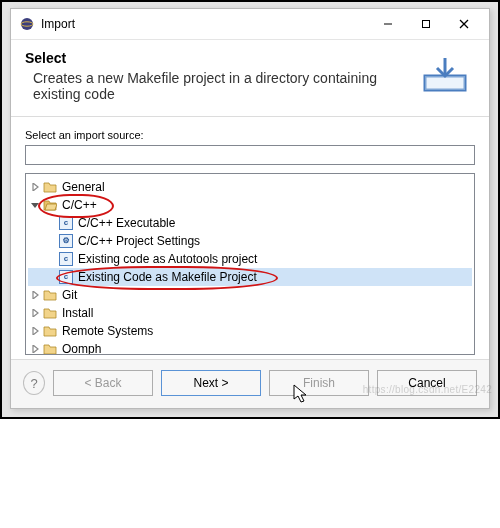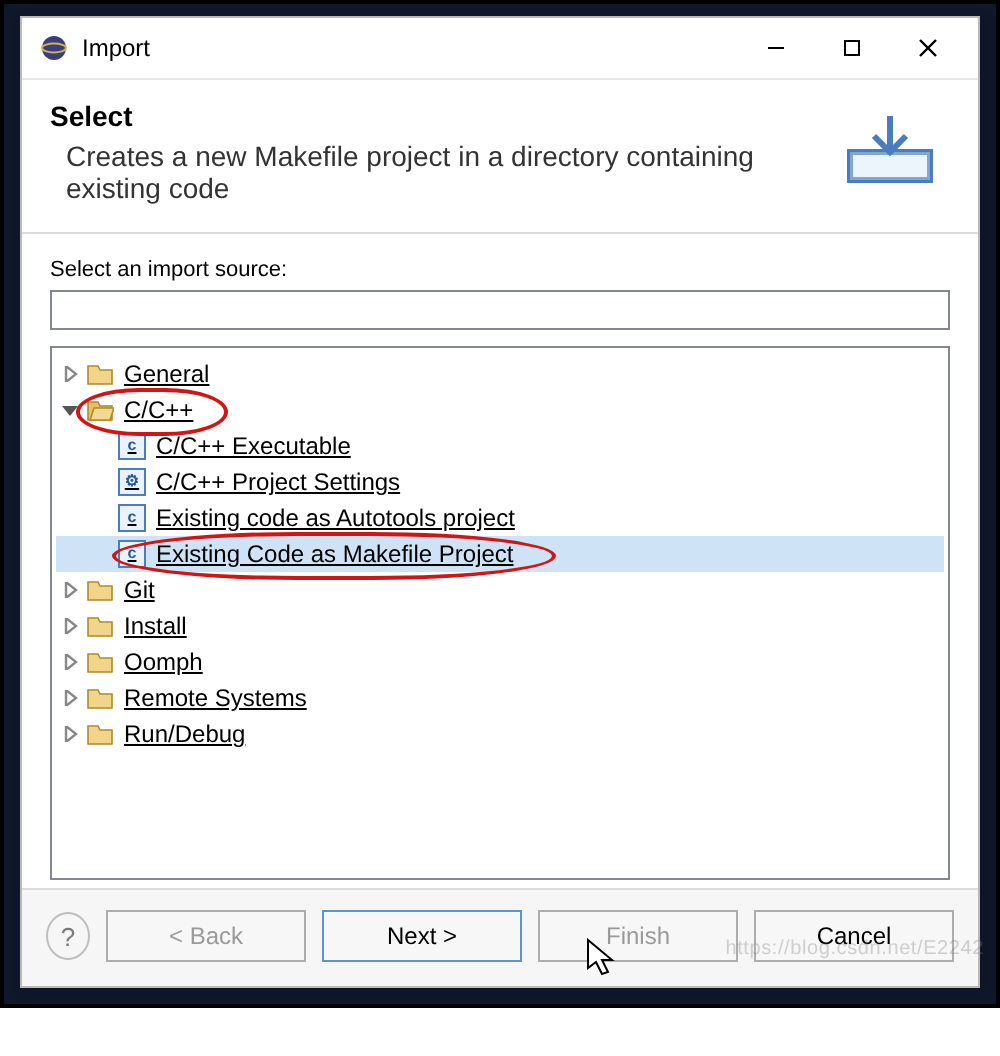--- a/index.html
+++ b/index.html
@@ -1,31 +1,31 @@
 <!DOCTYPE html>
 <html><head>
 <meta charset="utf-8">
 <style>
 html,body{margin:0;padding:0;font-family:"Segoe UI",Tahoma,sans-serif;font-size:12px;background:#fff;color:#000;}
-.outer-frame{box-sizing:border-box;width:500px;height:504px;border:2px solid #000;position:relative;background:#0f172a;}
+.outer-frame{box-sizing:border-box;width:500px;height:419px;border:2px solid #000;position:relative;background:#e5e5e5;}
 .dialog{position:absolute;left:8px;top:6px;right:8px;bottom:8px;border:1px solid #b9b9b9;background:#fff;display:flex;flex-direction:column;box-shadow:2px 2px 6px rgba(0,0,0,0.15);}
 .titlebar{display:flex;align-items:center;height:30px;padding:0 6px 0 8px;border-bottom:1px solid #e5e5e5;}
 .titlebar .app-icon{width:16px;height:16px;margin-right:6px;display:inline-flex;align-items:center;justify-content:center;}
 .titlebar .title-text{flex:1;font-size:12px;}
 .win-btn{width:38px;height:28px;display:inline-flex;align-items:center;justify-content:center;color:#333;}
 .header{display:flex;align-items:flex-start;padding:10px 18px 14px 14px;border-bottom:1px solid #dcdcdc;background:#fff;}
 .header-left{flex:1;}
 .header-title{font-size:14px;font-weight:bold;margin-bottom:4px;}
 .header-desc{font-size:14px;color:#333;margin-left:8px;}
 .header-icon{width:52px;height:38px;margin-left:8px;margin-top:6px;}
 .body{flex:1;display:flex;flex-direction:column;padding:12px 14px 4px 14px;min-height:0;}
 .src-label{font-size:11px;margin-bottom:4px;}
 .filter-input{width:100%;height:20px;box-sizing:border-box;border:1px solid #828790;padding:1px 4px;margin-bottom:8px;font-size:11px;outline:none;}
 .tree-wrap{flex:1;border:1px solid #828790;overflow:auto;background:#fff;min-height:0;}
-.tree{padding:4px 2px;font-size:12px;line-height:18px;text-decoration:underline;}
+.tree{padding:4px 2px;font-size:12px;line-height:18px;}
 .node{display:flex;align-items:center;height:18px;white-space:nowrap;}
 .twisty{width:14px;display:inline-flex;justify-content:center;color:#777;font-size:10px;}
 .twisty-empty{width:14px;display:inline-block;}
 .node .ico{width:16px;height:16px;margin-right:4px;display:inline-flex;align-items:center;justify-content:center;}
 .folder-ico svg{width:14px;height:12px;}
 .leaf-ico{width:14px;height:14px;border:1px solid #4a7dbf;background:#eaf2fb;font-size:8px;font-weight:bold;color:#2a5a9a;display:inline-flex;align-items:center;justify-content:center;box-sizing:border-box;}
 .indent-1{padding-left:16px;}
 .sel{background:#cfe3f7;}
 .circle-red{position:relative;align-items:center;}
 .circle-red::after{content:"";position:absolute;border:2px solid #d11414;border-radius:50%/60%;pointer-events:none;}
@@ -178,34 +178,34 @@
               <span class="twisty">
                 <svg width="8" height="8" viewBox="0 0 8 8">
                   <polygon points="2,0 7,4 2,8" fill="none" stroke="#888" stroke-width="1.2"></polygon>
                 </svg>
               </span>
               <span class="ico folder-ico">
                 <svg viewBox="0 0 14 12">
                   <path class="closed-folder" d="M1 3 L1 11 L13 11 L13 4 L7 4 L6 2 L1 2 Z" stroke-width="0.8"></path>
                 </svg>
               </span>
+              <span>Remote Systems</span>
+            </div>
+            <div class="node">
+              <span class="twisty">
+                <svg width="8" height="8" viewBox="0 0 8 8">
+                  <polygon points="2,0 7,4 2,8" fill="none" stroke="#888" stroke-width="1.2"></polygon>
+                </svg>
+              </span>
+              <span class="ico folder-ico">
+                <svg viewBox="0 0 14 12">
+                  <path class="closed-folder" d="M1 3 L1 11 L13 11 L13 4 L7 4 L6 2 L1 2 Z" stroke-width="0.8"></path>
+                </svg>
+              </span>
               <span>Oomph</span>
-            </div>
-            <div class="node">
-              <span class="twisty">
-                <svg width="8" height="8" viewBox="0 0 8 8">
-                  <polygon points="2,0 7,4 2,8" fill="none" stroke="#888" stroke-width="1.2"></polygon>
-                </svg>
-              </span>
-              <span class="ico folder-ico">
-                <svg viewBox="0 0 14 12">
-                  <path class="closed-folder" d="M1 3 L1 11 L13 11 L13 4 L7 4 L6 2 L1 2 Z" stroke-width="0.8"></path>
-                </svg>
-              </span>
-              <span>Remote Systems</span>
             </div>
             <div class="node">
               <span class="twisty">
                 <svg width="8" height="8" viewBox="0 0 8 8">
                   <polygon points="2,0 7,4 2,8" fill="none" stroke="#888" stroke-width="1.2"></polygon>
                 </svg>
               </span>
               <span class="ico folder-ico">
                 <svg viewBox="0 0 14 12">
                   <path class="closed-folder" d="M1 3 L1 11 L13 11 L13 4 L7 4 L6 2 L1 2 Z" stroke-width="0.8"></path>

